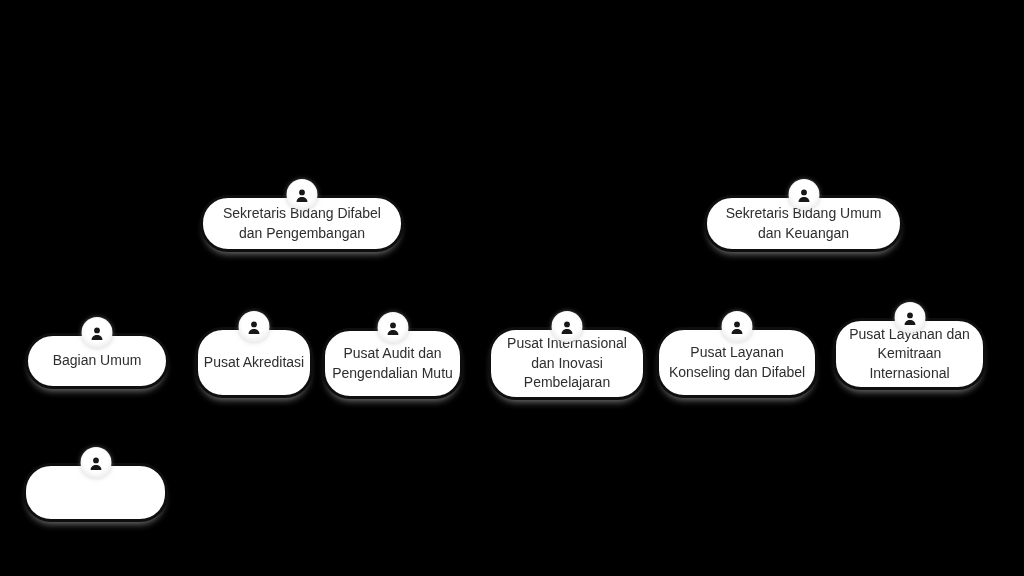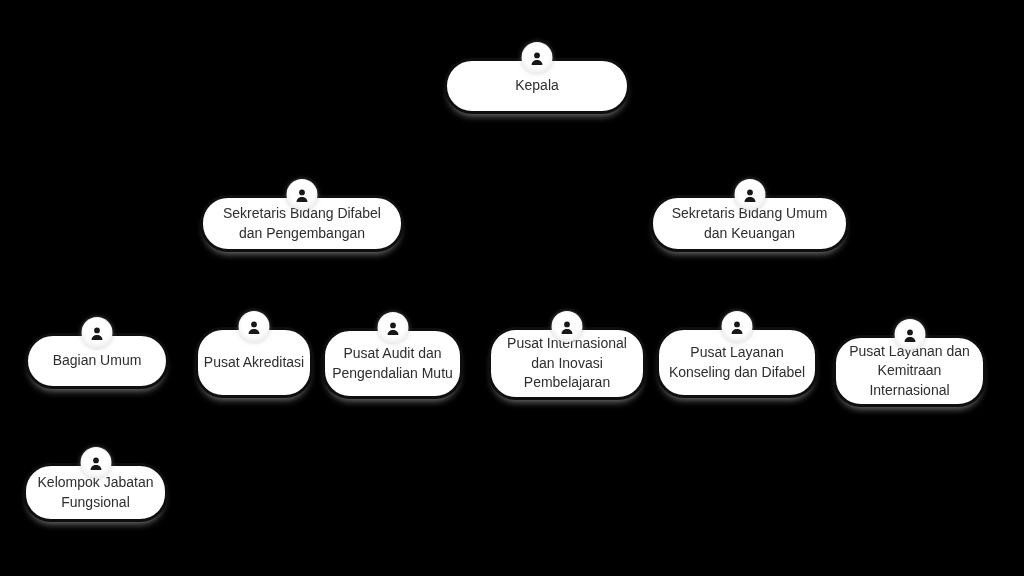--- a/index.html
+++ b/index.html
@@ -37,42 +37,33 @@
     box-shadow: 0 0 5px rgba(160,160,160,0.5);
     display: flex; align-items: center; justify-content: center;
   }
   .person-badge svg { width: 17px; height: 17px; fill: #181818; margin-top: 1px; }
 </style>
 </head>
 <body>
 
 <div class="stage">
 
-  <div class="node" style="left:444px; top:58px; width:186px; height:56px;">
-    <span class="person-badge">
-      <svg viewBox="0 0 24 24">
-          <circle cx="12" cy="7.6" r="4.1"></circle>
-          <path d="M4.4 20.6c0-4.2 3.5-6.6 7.6-6.6s7.6 2.4 7.6 6.6v0.6H4.4z"></path>
-        </svg>
-    </span>
-    <span class="node-label">Kepala</span>
-  </div>
 
   <div class="node" style="left:200px; top:195px; width:204px; height:57px;">
     <span class="person-badge">
       <svg viewBox="0 0 24 24">
           <circle cx="12" cy="7.6" r="4.1"></circle>
           <path d="M4.4 20.6c0-4.2 3.5-6.6 7.6-6.6s7.6 2.4 7.6 6.6v0.6H4.4z"></path>
         </svg>
     </span>
     <span class="node-label">Sekretaris Bidang Difabel
 dan Pengembangan</span>
   </div>
 
-  <div class="node" style="left:650px; top:195px; width:199px; height:57px;">
+  <div class="node" style="left:704px; top:195px; width:199px; height:57px;">
     <span class="person-badge">
       <svg viewBox="0 0 24 24">
           <circle cx="12" cy="7.6" r="4.1"></circle>
           <path d="M4.4 20.6c0-4.2 3.5-6.6 7.6-6.6s7.6 2.4 7.6 6.6v0.6H4.4z"></path>
         </svg>
     </span>
     <span class="node-label">Sekretaris Bidang Umum
 dan Keuangan</span>
   </div>
 
@@ -123,36 +114,34 @@
     <span class="person-badge">
       <svg viewBox="0 0 24 24">
           <circle cx="12" cy="7.6" r="4.1"></circle>
           <path d="M4.4 20.6c0-4.2 3.5-6.6 7.6-6.6s7.6 2.4 7.6 6.6v0.6H4.4z"></path>
         </svg>
     </span>
     <span class="node-label">Pusat Layanan
 Konseling dan Difabel</span>
   </div>
 
-  <div class="node" style="left:833px; top:335px; width:153px; height:72px;">
+  <div class="node" style="left:833px; top:318px; width:153px; height:72px;">
     <span class="person-badge">
       <svg viewBox="0 0 24 24">
           <circle cx="12" cy="7.6" r="4.1"></circle>
           <path d="M4.4 20.6c0-4.2 3.5-6.6 7.6-6.6s7.6 2.4 7.6 6.6v0.6H4.4z"></path>
         </svg>
     </span>
     <span class="node-label">Pusat Layanan dan
 Kemitraan
 Internasional</span>
   </div>
 
   <div class="node" style="left:23px; top:463px; width:145px; height:59px;">
     <span class="person-badge">
       <svg viewBox="0 0 24 24">
           <circle cx="12" cy="7.6" r="4.1"></circle>
           <path d="M4.4 20.6c0-4.2 3.5-6.6 7.6-6.6s7.6 2.4 7.6 6.6v0.6H4.4z"></path>
         </svg>
     </span>
-    <span class="node-label">Kelompok Jabatan
-Fungsional</span>
   </div>
 
 </div>
 
 </body></html>

